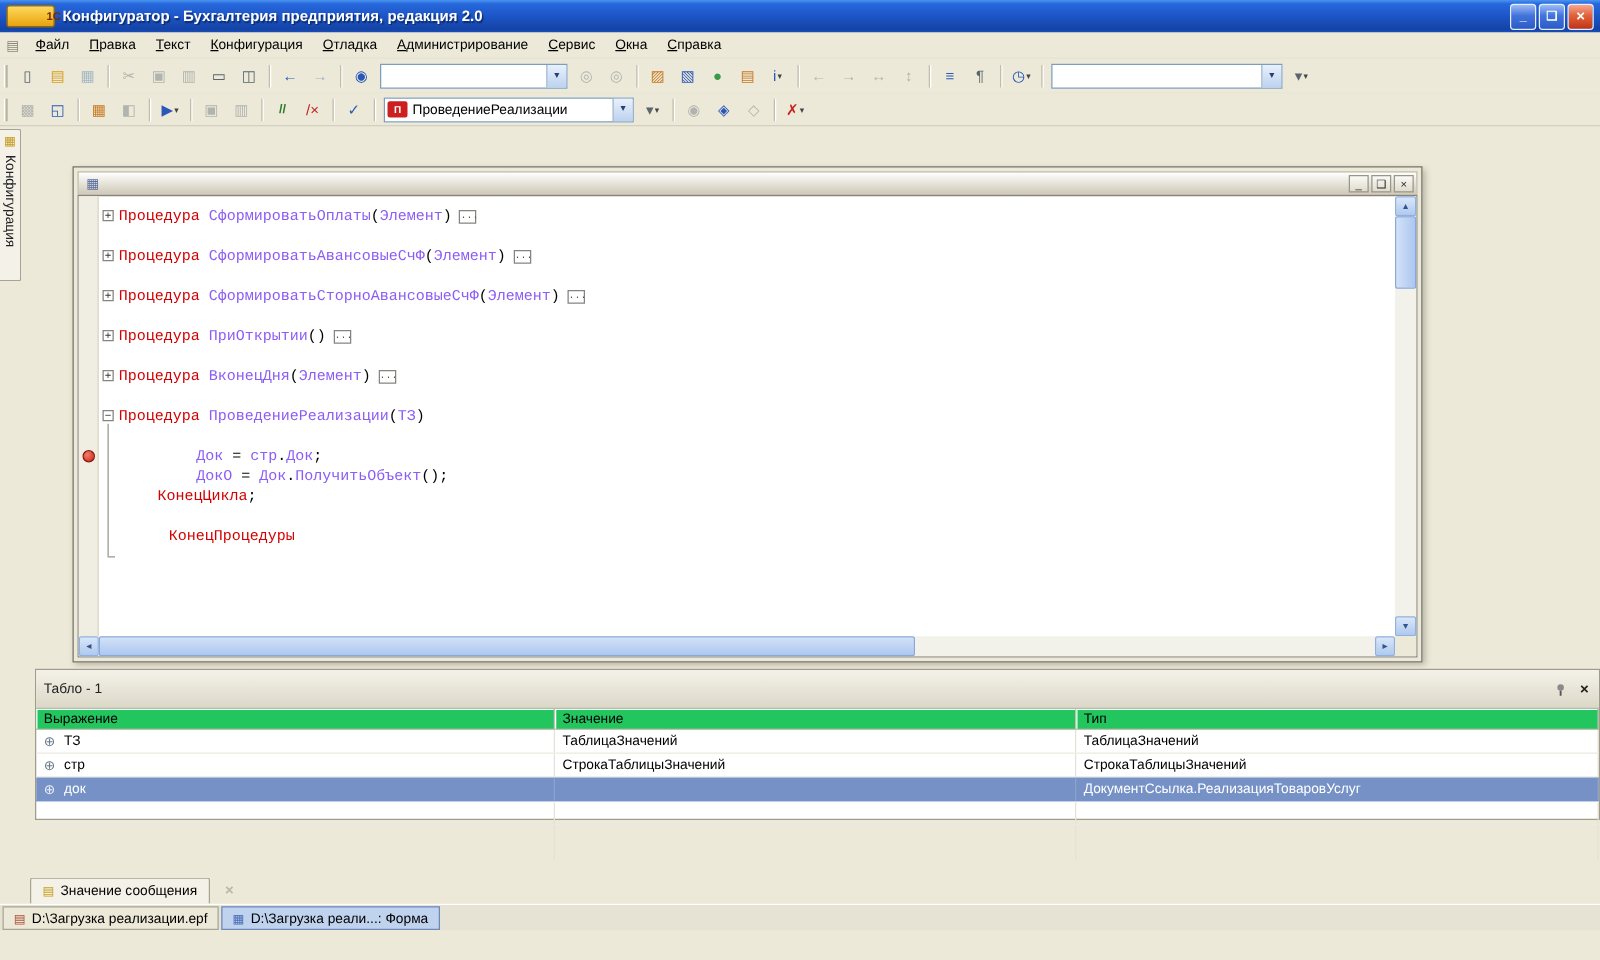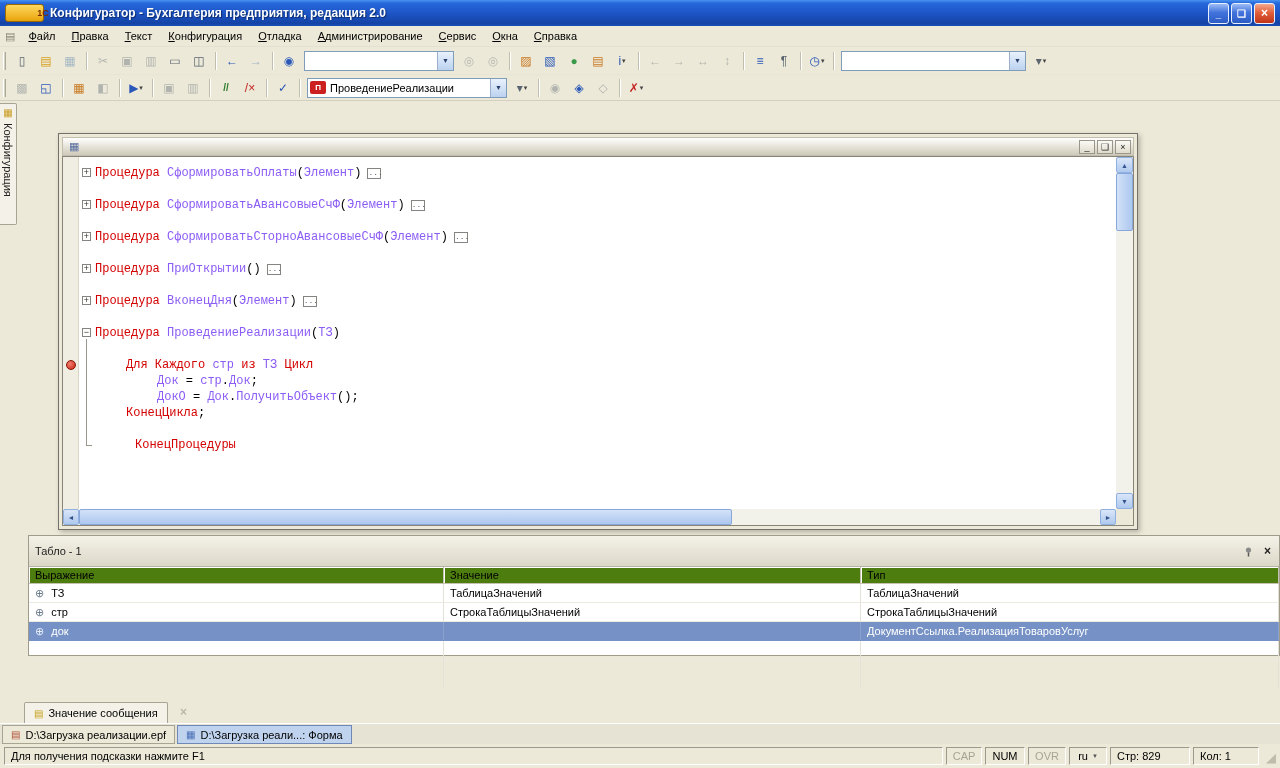--- a/index.html
+++ b/index.html
@@ -93,21 +93,21 @@
     background:linear-gradient(180deg,#D2E2F8,#ADC7EF); border:1px solid #88A8DC; border-radius:2px; }
   .corner { position:absolute; right:0; bottom:0; width:17px; height:16px; background:#ECE9D8; }
 
   
   .tablo { position:absolute; left:28px; top:535px; width:1252px; height:121px; background:#fff; border:1px solid #A09C8C; }
   .t-head { height:31px; background:linear-gradient(180deg,#F4F2E8,#DCD8C8); border-bottom:1px solid #B8B4A4;
     display:flex; align-items:center; padding:0 6px; }
   .t-title { flex:1; font-size:11px; color:#222; }
   .t-pin { margin-right:8px; display:flex; align-items:center; }
   .t-close { font-weight:bold; font-size:12px; color:#222; padding:0 2px; }
-  .t-cols { display:grid; grid-template-columns:415px 417px 1fr; height:17px; background:#4d7c0f; border-bottom:1px solid #C6C2B2; }
+  .t-cols { display:grid; grid-template-columns:415px 417px 1fr; height:17px; background:#22c55e; border-bottom:1px solid #C6C2B2; }
   .t-col { padding:2px 6px; font-size:11px; border-right:1px solid #C6C2B2;
     box-shadow:inset 0 1px 0 #fff, inset 1px 0 0 #fff; white-space:nowrap; overflow:hidden; }
   .t-row { display:grid; grid-template-columns:415px 417px 1fr; height:19px; border-bottom:1px solid #ECEAE0; }
   .t-cell { padding:0 6px; display:flex; align-items:center; font-size:11px; border-right:1px solid #E4E2D6;
     white-space:nowrap; overflow:hidden; }
   .t-cell .plus { color:#6a7a8a; margin-right:7px; font-size:11px; }
   .t-row.sel { background:#7591C5; color:#fff; border-bottom-color:#7591C5; }
   .t-row.sel .plus { color:#e8eef8; }
   .t-row.sel .t-cell { border-right-color:#8aa2d0; }
   .t-fill { display:grid; grid-template-columns:415px 417px 1fr; height:28px; }
@@ -355,21 +355,20 @@
           <div class="cl"><span class="fold"><span class="fbox">+</span></span><span style="padding-left: 0px;"><span class="sg-k">Процедура </span><span class="sg-i">СформироватьАвансовыеСчФ</span><span class="sg-p">(</span><span class="sg-i">Элемент</span><span class="sg-p">)</span></span><span class="cbox">...</span></div>
           <div class="cl"><span class="fold"></span></div>
           <div class="cl"><span class="fold"><span class="fbox">+</span></span><span style="padding-left: 0px;"><span class="sg-k">Процедура </span><span class="sg-i">СформироватьСторноАвансовыеСчФ</span><span class="sg-p">(</span><span class="sg-i">Элемент</span><span class="sg-p">)</span></span><span class="cbox">...</span></div>
           <div class="cl"><span class="fold"></span></div>
           <div class="cl"><span class="fold"><span class="fbox">+</span></span><span style="padding-left: 0px;"><span class="sg-k">Процедура </span><span class="sg-i">ПриОткрытии</span><span class="sg-p">()</span></span><span class="cbox">...</span></div>
           <div class="cl"><span class="fold"></span></div>
           <div class="cl"><span class="fold"><span class="fbox">+</span></span><span style="padding-left: 0px;"><span class="sg-k">Процедура </span><span class="sg-i">ВконецДня</span><span class="sg-p">(</span><span class="sg-i">Элемент</span><span class="sg-p">)</span></span><span class="cbox">...</span></div>
           <div class="cl"><span class="fold"></span></div>
           <div class="cl"><span class="fold"><span class="fbox">−</span></span><span style="padding-left: 0px;"><span class="sg-k">Процедура </span><span class="sg-i">ПроведениеРеализации</span><span class="sg-p">(</span><span class="sg-i">ТЗ</span><span class="sg-p">)</span></span></div>
           <div class="cl"><span class="fold"></span></div>
-          <div class="cl"><span class="fold"></span><span style="padding-left: 31px;"><span class="sg-k">Для </span><span class="sg-k">Каждого </span><span class="sg-i">стр</span><span class="sg-p"> </span><span class="sg-k">из</span><span class="sg-p"> </span><span class="sg-i">ТЗ</span><span class="sg-p"> </span><span class="sg-k">Цикл</span></span></div>
           <div class="cl"><span class="fold"></span><span style="padding-left: 62px;"><span class="sg-i">Док</span><span class="sg-p"> = </span><span class="sg-i">стр</span><span class="sg-p">.</span><span class="sg-i">Док</span><span class="sg-p">;</span></span></div>
           <div class="cl"><span class="fold"></span><span style="padding-left: 62px;"><span class="sg-i">ДокО</span><span class="sg-p"> = </span><span class="sg-i">Док</span><span class="sg-p">.</span><span class="sg-i">ПолучитьОбъект</span><span class="sg-p">();</span></span></div>
           <div class="cl"><span class="fold"></span><span style="padding-left: 31px;"><span class="sg-k">КонецЦикла</span><span class="sg-p">;</span></span></div>
           <div class="cl"><span class="fold"></span></div>
           <div class="cl"><span class="fold"></span><span style="padding-left: 0px; margin-left: 40px;"><span class="sg-k">КонецПроцедуры</span></span></div>
           <div class="vline" style="left: 7px; top: 182px; height: 106px;"></div>
           <div class="htick" style="left: 7px; top: 288px; width: 6px;"></div>
         </div>
       <div class="vsb">
         <div class="sbtn up">▲</div>
@@ -449,27 +448,14 @@
       <div class="wtab">
         <span class="ico epf">▤</span>
         <span>D:\Загрузка реализации.epf</span>
       </div>
       <div class="wtab active">
         <span class="ico form">▦</span>
         <span>D:\Загрузка реали...: Форма</span>
       </div>
     </div>
 
-  <div class="status">
-    <div class="scell hint">Для получения подсказки нажмите F1</div>
-    <div class="scell dim cc" style="width:36px">CAP</div>
-    <div class="scell cc" style="width:40px">NUM</div>
-    <div class="scell dim cc" style="width:38px">OVR</div>
-    <div class="scell cc" style="width:38px">
-      <span>ru</span>
-      <span class="langdd">▼</span>
-    </div>
-    <div class="scell" style="width:80px">Стр: 829</div>
-    <div class="scell" style="width:66px">Кол: 1</div>
-    <div class="sgrip">◢</div>
-  </div>
 
 </div>
 
 </body></html>

